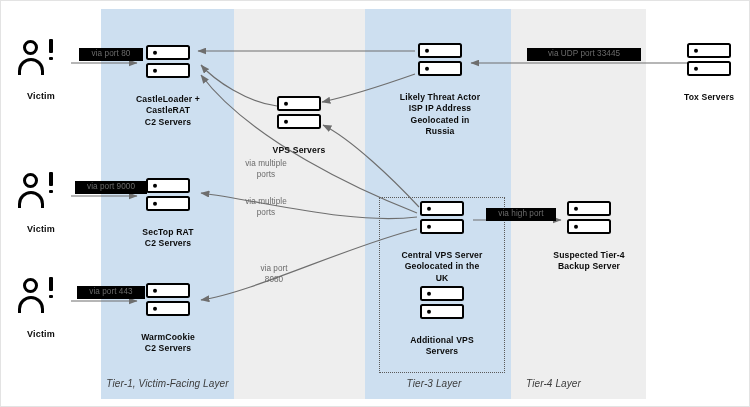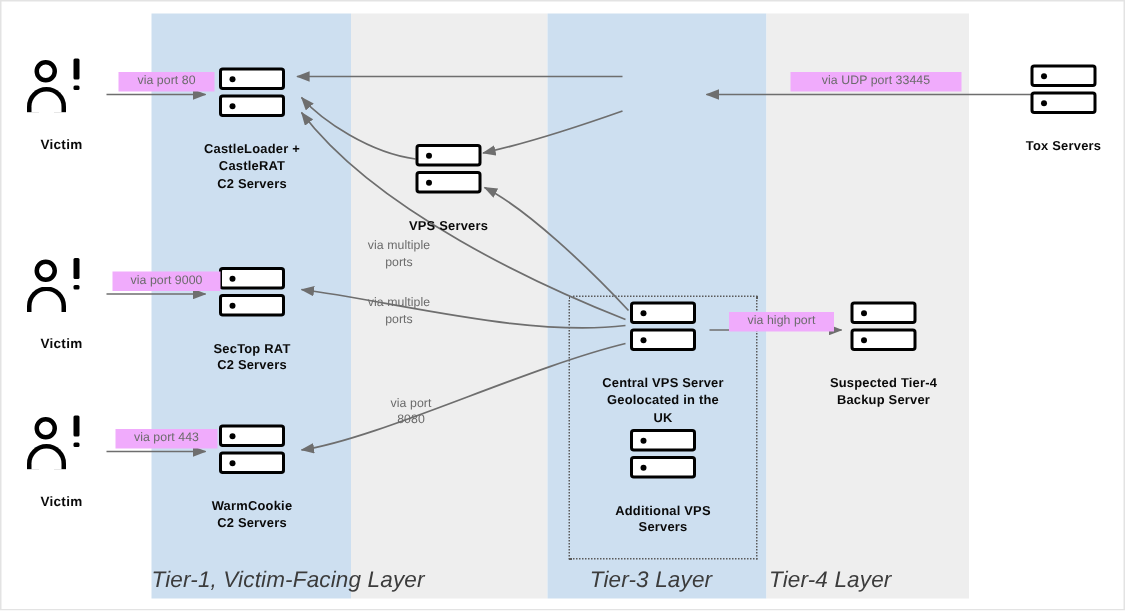--- a/index.html
+++ b/index.html
@@ -18,21 +18,21 @@
   }
   
   .band{position:absolute;top:8px;height:390px;}
   .band.blue{background:#cddff0;}
   .band.grey{background:#eeeeee;}
 
   .band-label{
     position:absolute;
     text-align:center;
     font-style:italic;
-    font-size:15px;
+    font-size:10px;
     color:#3c3c3c;
     letter-spacing:.1px;
     white-space:nowrap;
   }
 
   
   .dotted-box{
     position:absolute;
     border:1.3px dotted #5a5a5a;
     box-sizing:border-box;
@@ -123,21 +123,21 @@
   
   .edge-label{
     position:absolute;
     font-size:8.2px;
     color:#6b6b6b;
     line-height:10.5px;
     text-align:center;
     white-space:pre-line;
     letter-spacing:.05px;
   }
-  .edge-label.chip{background:#f0abfc;padding:1px 2px;}
+  .edge-label.chip{background:#000000;padding:1px 2px;}
 </style>
 </head>
 <body>
 
 <div id="canvas">
 
   <div class="band blue" style="left:100px;width:133px;"></div>
   <div class="band grey" style="left:233px;width:131px;"></div>
   <div class="band blue" style="left:364px;width:146px;"></div>
   <div class="band grey" style="left:510px;width:135px;"></div>
@@ -235,20 +235,30 @@
   </div>
 
   <div class="node" style="left:243px;top:95px;width:110px;">
     <div class="server">
       <div class="unit"></div>
         <div class="unit"></div>
     </div>
     <div class="caption">VPS Servers</div>
   </div>
 
+  <div class="node" style="left:383px;top:42px;width:112px;">
+    <div class="server">
+      <div class="unit"></div>
+        <div class="unit"></div>
+    </div>
+    <div class="caption">Likely Threat Actor
+ISP IP Address
+Geolocated in
+Russia</div>
+  </div>
 
   <div class="node" style="left:386px;top:200px;width:110px;">
     <div class="server">
       <div class="unit"></div>
         <div class="unit"></div>
     </div>
     <div class="caption">Central VPS Server
 Geolocated in the
 UK</div>
   </div>

